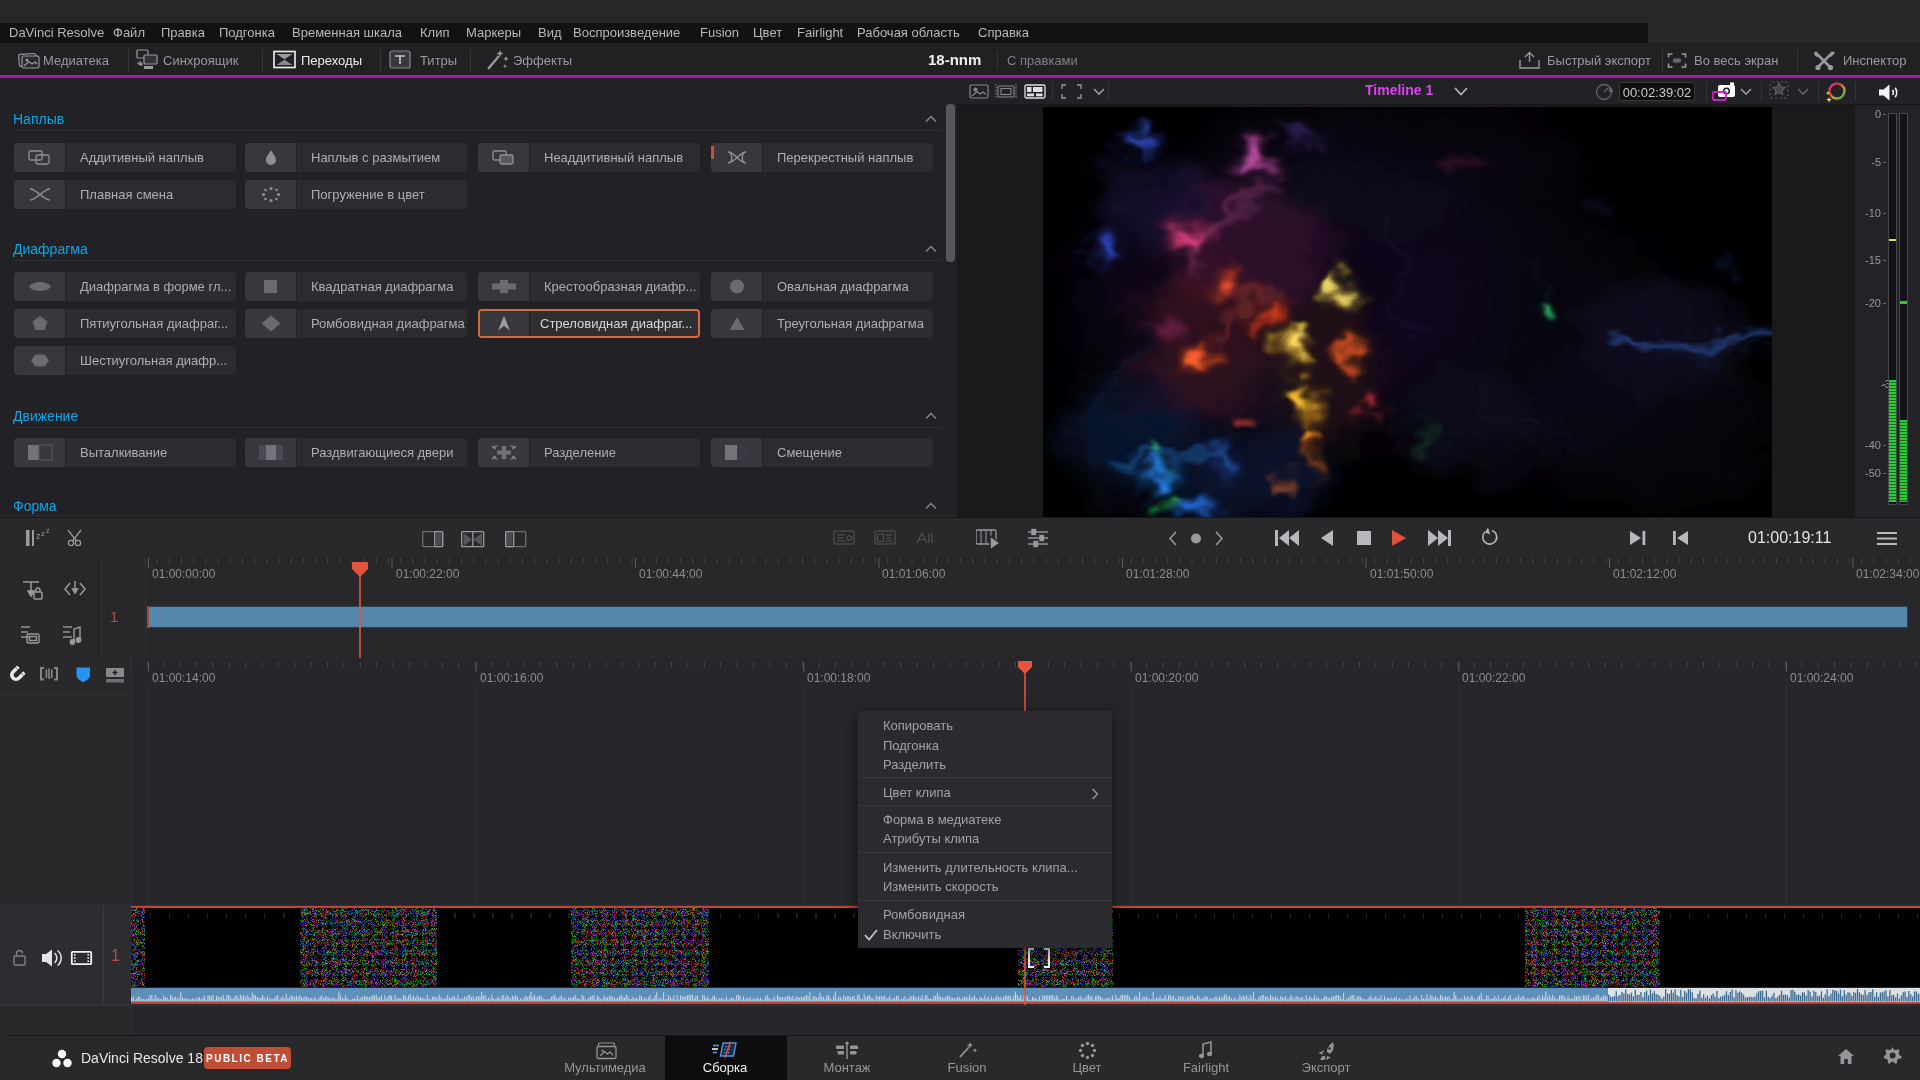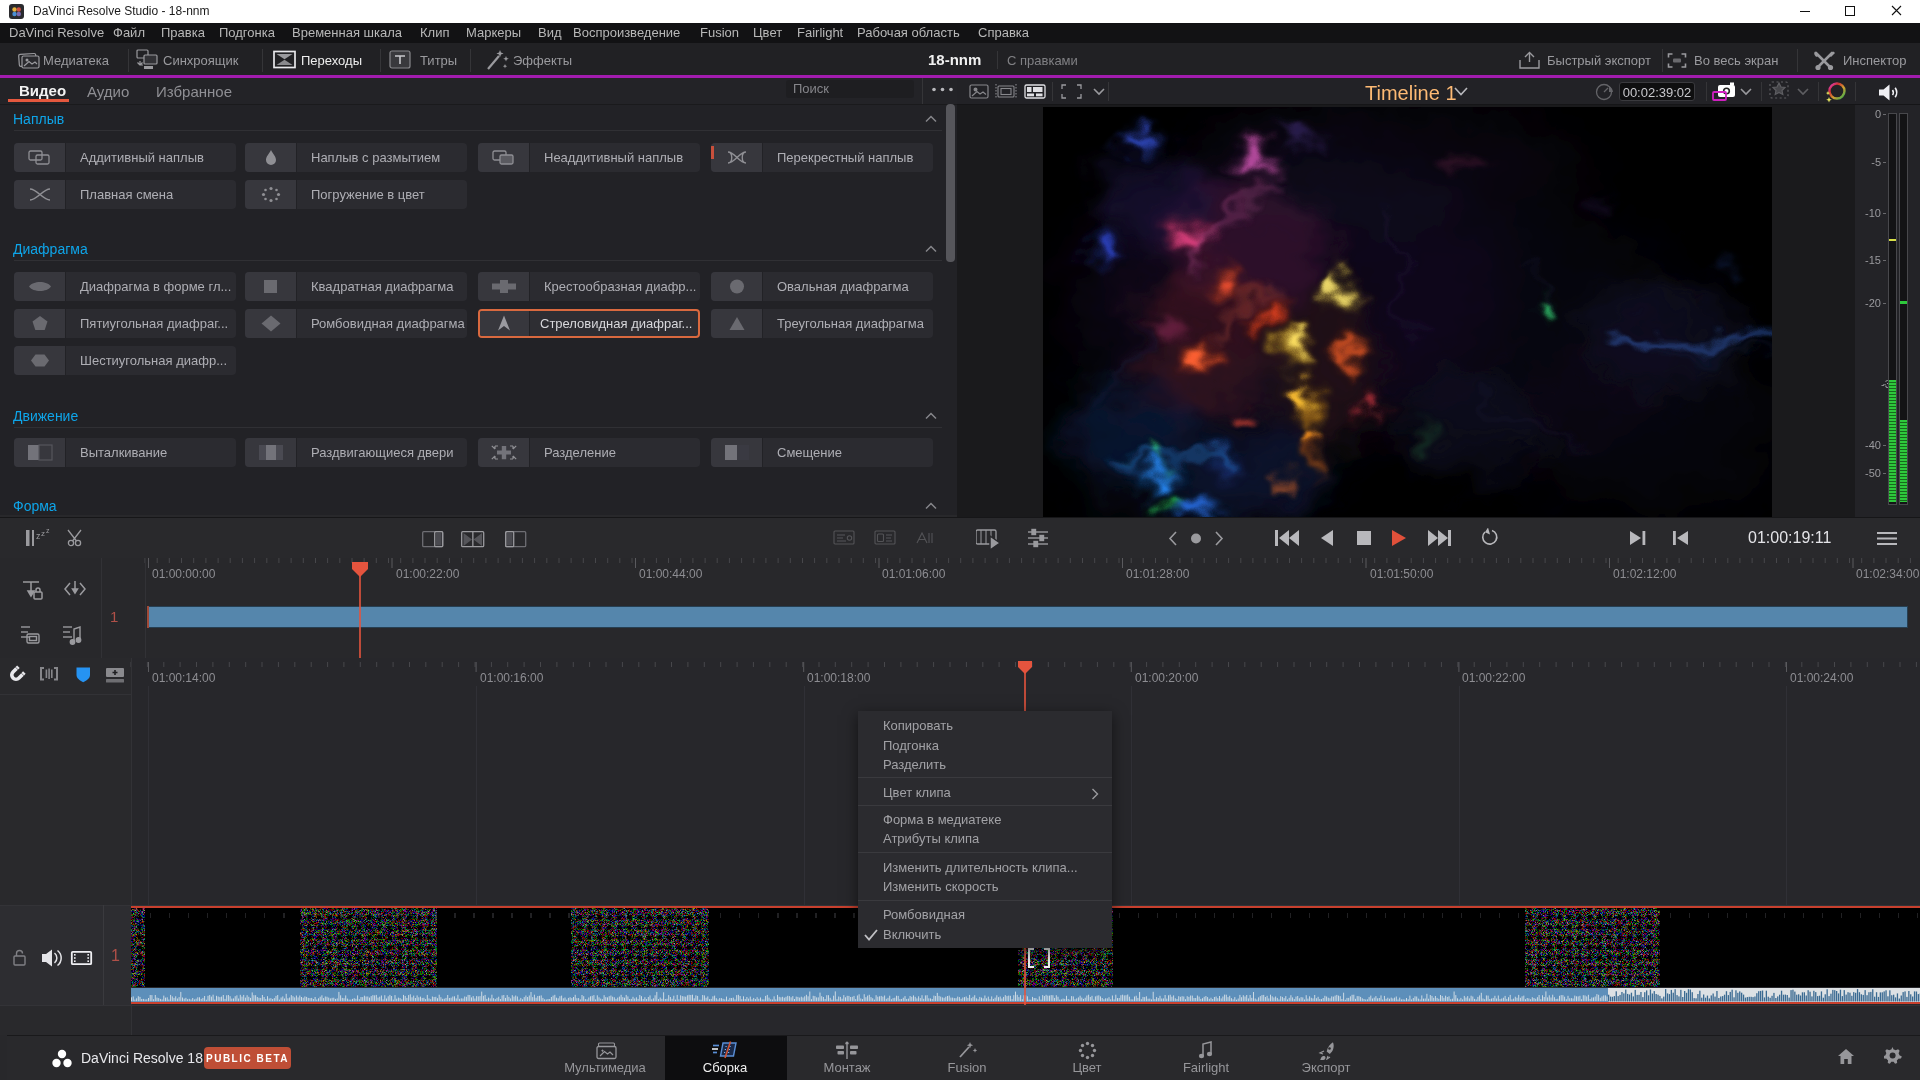--- a/index.html
+++ b/index.html
@@ -2,21 +2,21 @@
 <html><head><meta charset="utf-8">
 <style>
 *{margin:0;padding:0;box-sizing:border-box;}
 html,body{width:1920px;height:1080px;overflow:hidden;background:#28282b;font-family:"Liberation Sans",sans-serif;}
 .abs{position:absolute;}
 #stage{position:relative;width:1920px;height:1080px;}
 
 #titlebar{left:0;top:0;width:1920px;height:23px;background:#ffffff;color:#111;font-size:12px;}
 #titlebar .ttext{position:absolute;left:33px;top:4px;color:#1a1a1a;}
 
-#menubar{left:0;top:23px;width:1920px;height:20px;background:#121214;color:#b8b8b8;font-size:13px;}
+#menubar{left:0;top:23px;width:1648px;height:20px;background:#121214;color:#b8b8b8;font-size:13px;}
 #menubar span{position:absolute;top:2px;}
 
 #toolbar{left:0;top:43px;width:1920px;height:35px;background:#212124;border-bottom:3px solid #a21caf;color:#9a9a9e;font-size:13px;}
 .vsep{position:absolute;width:1px;background:#353538;}
 
 #lpanel{left:0;top:78px;width:957px;height:437px;background:#222226;}
 #tabrow{left:0;top:0;width:957px;height:27px;background:#232327;border-bottom:1px solid #1a1a1c;}
 .sechdr{position:absolute;color:#0ea5e9;font-size:14px;}
 .titem{position:absolute;width:222px;height:29px;background:#2b2b30;border-radius:4px;overflow:hidden;}
 .titem .ic{position:absolute;left:0;top:0;width:52px;height:29px;background:#37373d;border-right:1px solid #222226;}
@@ -34,35 +34,20 @@
 #ltl{left:0;top:658px;width:1920px;height:377px;background:#27272b;}
 
 #nav{left:7px;top:1035px;width:1920px;height:45px;background:#29292c;border-top:1px solid #19191b;}
 .navlb{position:absolute;top:24px;width:120px;text-align:center;color:#96969a;font-size:13px;}
 .ruler-lb{position:absolute;color:#8d8d92;font-size:12px;}
 .ctxitem{position:absolute;left:25px;color:#a2a2a6;font-size:13px;white-space:nowrap;}
 </style></head>
 <body>
 <div id="stage">
 
-<div class="abs" id="titlebar">
-  <svg class="abs" style="left:9px;top:4px" width="15" height="15">
-        <rect width="15" height="15" rx="3" fill="#2a2a2e"></rect>
-        <circle cx="5.5" cy="5.5" r="2.2" fill="#e8b23c"></circle>
-        <circle cx="9.8" cy="5.5" r="2.2" fill="#d04f43"></circle>
-        <circle cx="5.5" cy="10" r="2.2" fill="#4a8fd4"></circle>
-        <circle cx="9.8" cy="10" r="2.2" fill="#7a6ab0"></circle>
-      </svg>
-  <span class="ttext">DaVinci Resolve Studio - 18-nnm</span>
-  <svg class="abs" style="left:1793px;top:0" width="127" height="23">
-    <line x1="7" y1="11.5" x2="17" y2="11.5" stroke="#111" stroke-width="1"></line>
-    <rect x="52.5" y="6.5" width="9" height="9" fill="none" stroke="#111" stroke-width="1"></rect>
-    <path d="M99 6 L108 15 M108 6 L99 15" stroke="#111" stroke-width="1.1"></path>
-  </svg>
-</div>
 
 <div class="abs" id="menubar">
   <span style="left:9px">DaVinci Resolve</span>
       <span style="left:113px">Файл</span>
       <span style="left:161px">Правка</span>
       <span style="left:219px">Подгонка</span>
       <span style="left:292px">Временная шкала</span>
       <span style="left:420px">Клип</span>
       <span style="left:466px">Маркеры</span>
       <span style="left:538px">Вид</span>
@@ -132,33 +117,20 @@
   <div class="vsep" style="left:997px;top:8px;height:18px"></div>
   <span class="abs" style="left:1007px;top:10px;color:#808084">С правками</span>
   <span class="abs" style="left:1547px;top:10px">Быстрый экспорт</span>
   <div class="vsep" style="left:1662px;top:6px;height:23px"></div>
   <span class="abs" style="left:1694px;top:10px">Во весь экран</span>
   <div class="vsep" style="left:1797px;top:6px;height:23px"></div>
   <span class="abs" style="left:1843px;top:10px">Инспектор</span>
 </div>
 
 <div class="abs" id="lpanel">
-  <div class="abs" id="tabrow">
-    <span class="abs" style="left:19px;top:4px;color:#f2f2f2;font-size:15px;font-weight:bold">Видео</span>
-    <div class="abs" style="left:8px;top:21px;width:61px;height:3px;background:#e5583e"></div>
-    <span class="abs" style="left:87px;top:5px;color:#8f8f94;font-size:15px">Аудио</span>
-    <span class="abs" style="left:156px;top:5px;color:#8f8f94;font-size:15px">Избранное</span>
-    <div class="abs" style="left:786px;top:2px;width:128px;height:18px;background:#1e1e21;border-radius:3px;color:#85858a;font-size:13px;padding:1px 7px">Поиск</div>
-    <div class="vsep" style="left:922px;top:0;height:26px"></div>
-    <svg class="abs" style="left:931px;top:9px" width="24" height="5">
-          <circle cx="3" cy="2.5" r="1.8" fill="#b8b8bc"></circle>
-          <circle cx="11.5" cy="2.5" r="1.8" fill="#b8b8bc"></circle>
-          <circle cx="20" cy="2.5" r="1.8" fill="#b8b8bc"></circle>
-        </svg>
-  </div>
 
   <div id="sections">
 <div class="sechdr" style="left:13px;top:33px">Наплыв</div>
         <svg class="abs" style="left:925px;top:37px" width="12" height="8">
           <path d="M1 6.5 L6 1.5 L11 6.5" stroke="#86868a" stroke-width="1.5" fill="none"></path>
         </svg>
         <div class="secline" style="top:52px"></div>
 <div class="titem" style="left:14px;top:65px;">
           <div class="ic"><svg width="52" height="29">
               <rect x="15" y="8" width="13" height="9" rx="1.5" fill="none" stroke="#8f8f94" stroke-width="1.3"></rect>
@@ -379,21 +351,21 @@
         </defs>
     <circle cx="12" cy="10" r="7.5" fill="none" stroke="url(#rg)" stroke-width="2.4"></circle>
     <path d="M4 16 l0.8 2 2 0.8 -2 0.8 -0.8 2 -0.8 -2 -2 -0.8 2 -0.8 Z" fill="#e8e860"></path>
     <path d="M3 10 l0.6 1.5 1.5 0.6 -1.5 0.6 -0.6 1.5 -0.6 -1.5 -1.5 -0.6 1.5 -0.6 Z" fill="#e8e860"></path>
   </svg>
   <div class="vsep" style="left:898px;top:4px;height:19px"></div>
   <svg class="abs" style="left:921px;top:6px" width="22" height="17">
     <path d="M1 5.5 h4.5 l6 -5 v16 l-6 -5 h-4.5 Z" fill="#f0f0f4"></path>
     <path d="M14.5 6 a4.5 4.5 0 0 1 0 5 M17.2 3.8 a8.5 8.5 0 0 1 0 9.4" stroke="#f0f0f4" stroke-width="1.6" fill="none"></path>
   </svg>
-  <span class="abs" style="left:408px;top:4px;color:#fdba74;font-size:20px;font-weight:normal">Timeline 1</span>
+  <span class="abs" style="left:408px;top:4px;color:#d946ef;font-size:14px;font-weight:bold">Timeline 1</span>
   <div class="abs" style="left:662px;top:4px;width:76px;height:19px;background:#0f0f10;border:1px solid #3a3a3e;border-radius:3px;color:#c8c8cc;font-size:13px;text-align:center;padding-top:2px">00:02:39:02</div>
 </div>
 
 <div class="abs" id="pvarea"></div>
 <div class="abs" style="left:1043px;top:107px;width:729px;height:410px;background:#000;overflow:hidden" id="videobox">
 <svg width="729" height="410" viewBox="0 0 729 410">
 <defs>
 <filter id="b40" x="-80%" y="-80%" width="260%" height="260%">
             <feGaussianBlur stdDeviation="30"></feGaussianBlur>
           </filter>

